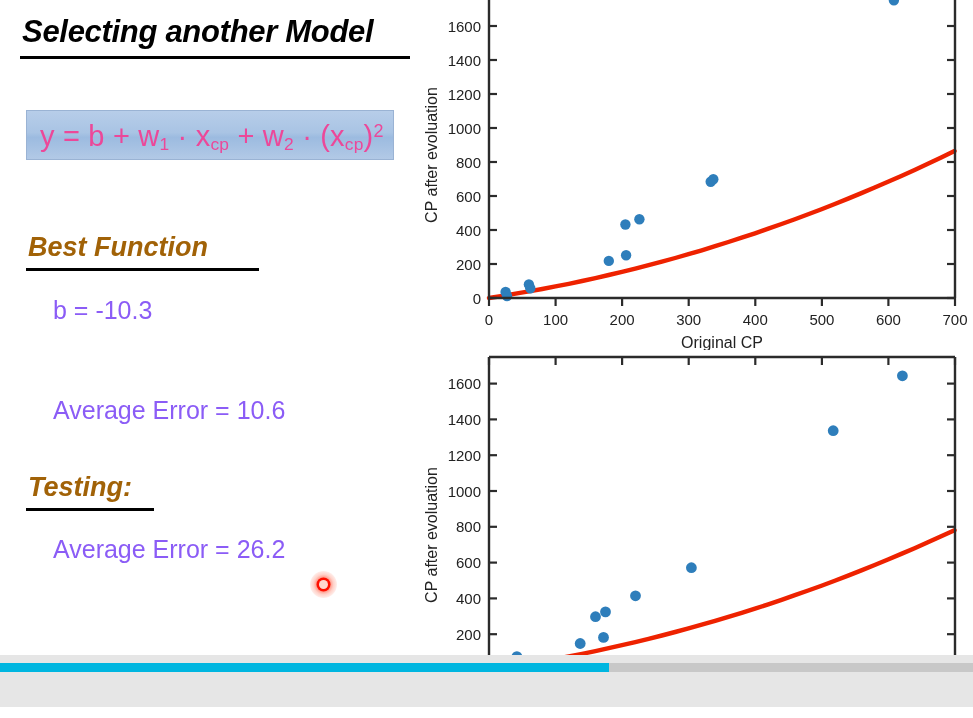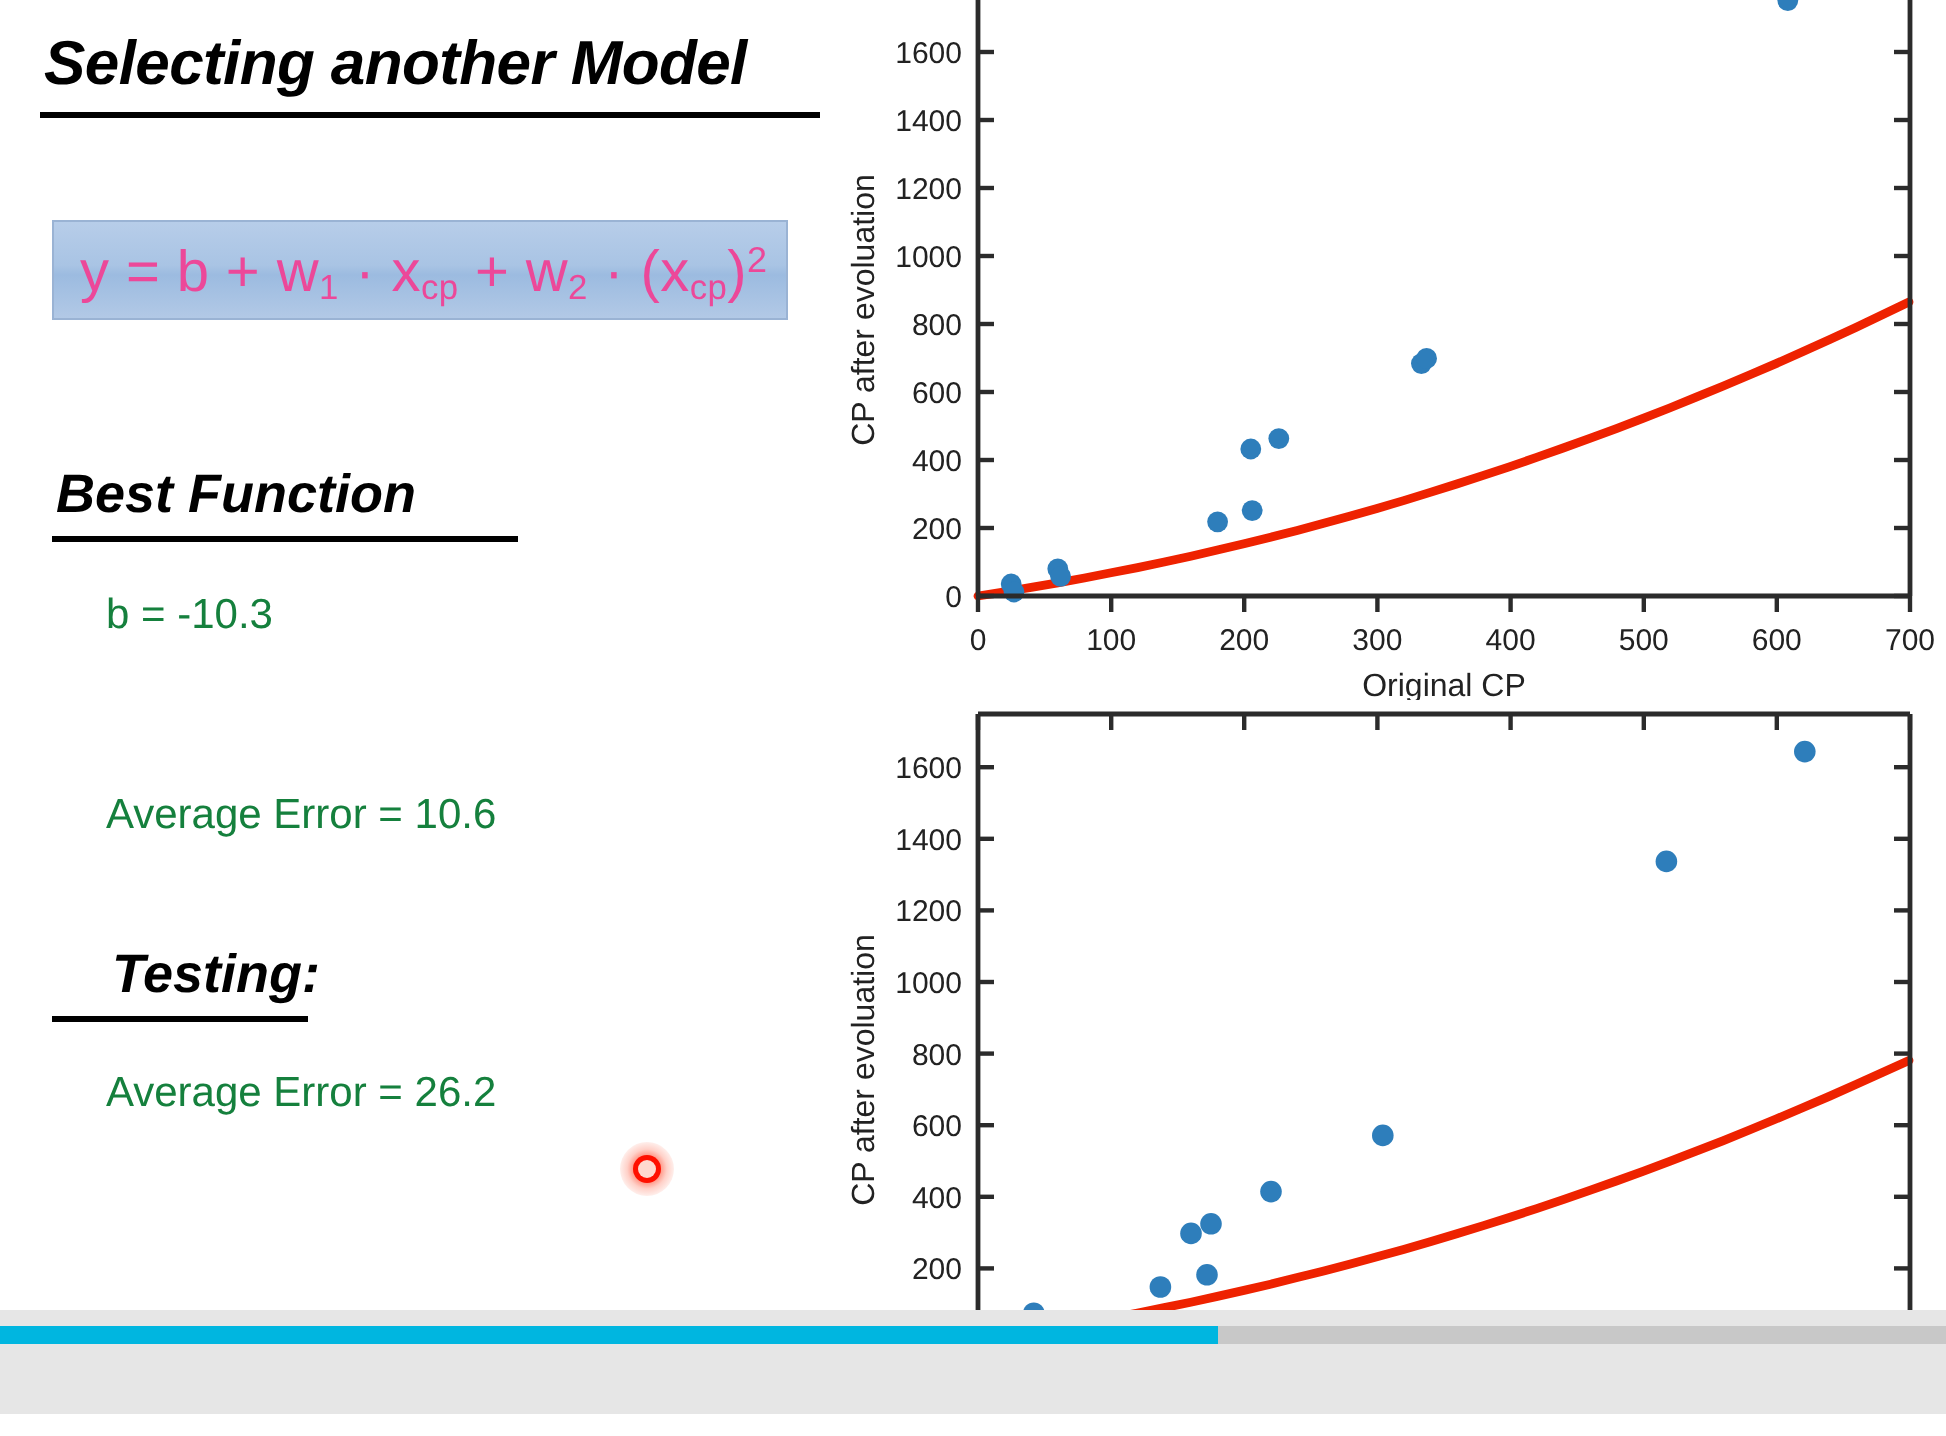--- a/index.html
+++ b/index.html
@@ -32,27 +32,27 @@
     box-sizing:border-box;
   }
   .formula{
     position:absolute;left:40px;top:120px;
     font-size:29px;color:#ec4899;white-space:nowrap;letter-spacing:0.2px;
   }
   .formula sub{font-size:0.60em;vertical-align:-0.24em;}
   .formula sup{font-size:0.62em;vertical-align:0.52em;}
 
   .h2{
-    position:absolute;font-size:27px;font-weight:bold;font-style:italic;color:#000000;
+    position:absolute;font-size:27px;font-weight:bold;font-style:italic;color:#a16207;
     white-space:nowrap;
   }
   .h2-rule{position:absolute;height:3px;background:#000;}
 
   .bullet{
-    position:absolute;font-size:21px;color:#15803d;white-space:nowrap;
+    position:absolute;font-size:25px;color:#8b5cf6;white-space:nowrap;
   }
   .bullet sub{font-size:0.62em;vertical-align:-0.24em;}
   .bullet sup{font-size:0.64em;vertical-align:0.50em;}
 
   
   .laser{
     position:absolute;left:310px;top:571px;width:27px;height:27px;
     border-radius:50%;
     background:radial-gradient(circle at 50% 50%,
         #ff1a00 0%, #ff2400 18%, rgba(255,60,30,.55) 34%,
@@ -93,21 +93,21 @@
   </div>
 
   <div class="h2" style="left:28px;top:232px;">Best Function</div>
   <div class="h2-rule" style="left:26px;top:268px;width:233px;"></div>
 
   <div class="bullet" style="left:53px;top:296px;">b = -10.3</div>
 
 
   <div class="bullet" style="left:53px;top:396px;">Average Error = 10.6</div>
 
-  <div class="h2" style="left:28px;top:472px;margin-left:28px;">Testing:</div>
+  <div class="h2" style="left:28px;top:472px;">Testing:</div>
   <div class="h2-rule" style="left:26px;top:508px;width:128px;"></div>
 
   <div class="bullet" style="left:53px;top:535px;">Average Error = 26.2</div>
 
   <div class="laser"></div>
 
   <div class="chart" style="left:415px;top:-30px;">
     <svg width="558" height="380" viewBox="0 0 558 380">
 
       <rect x="74" y="0" width="466" height="328" fill="#ffffff"></rect>

